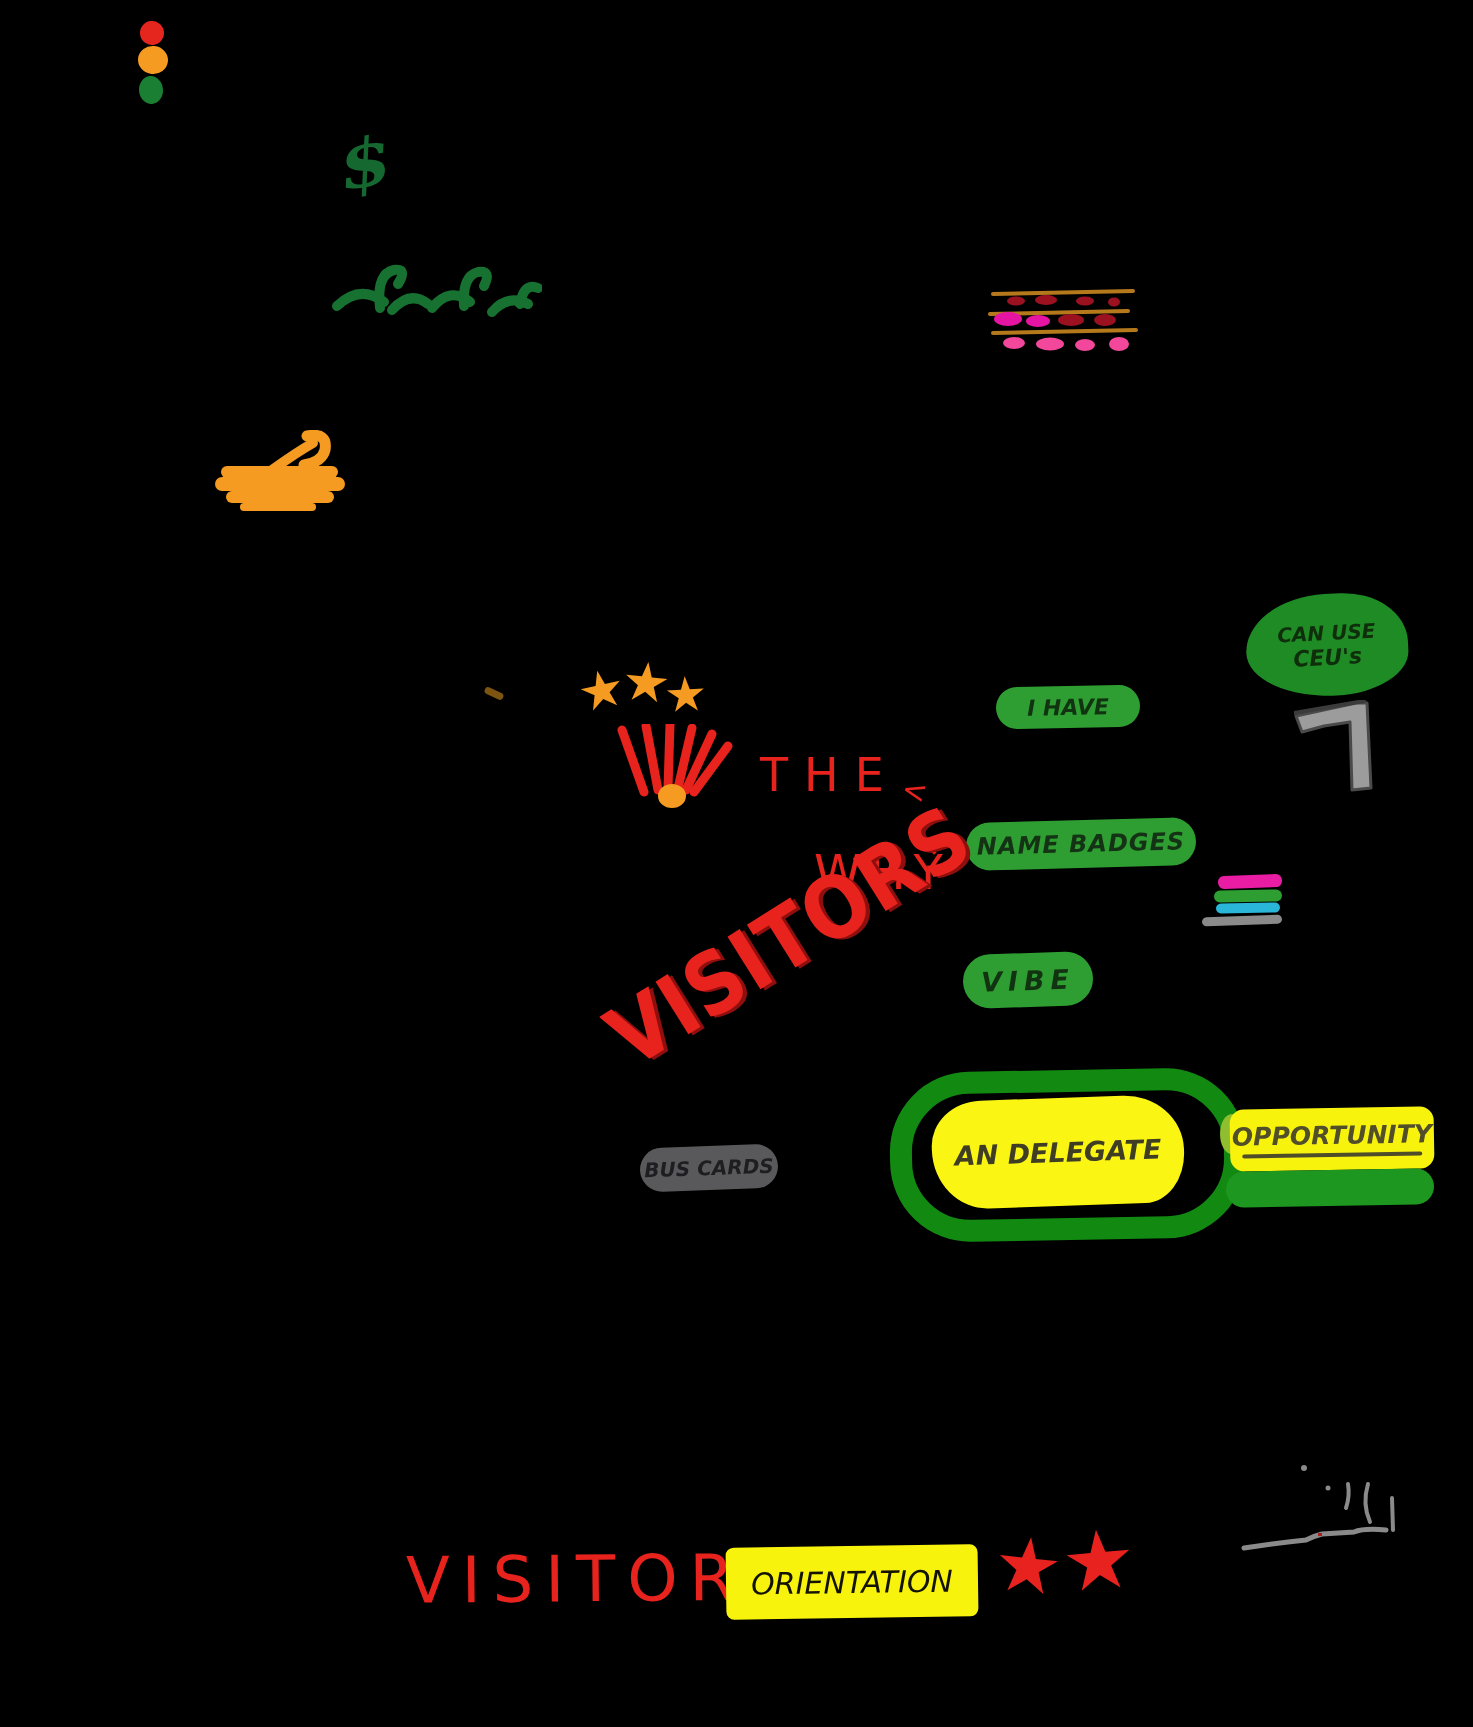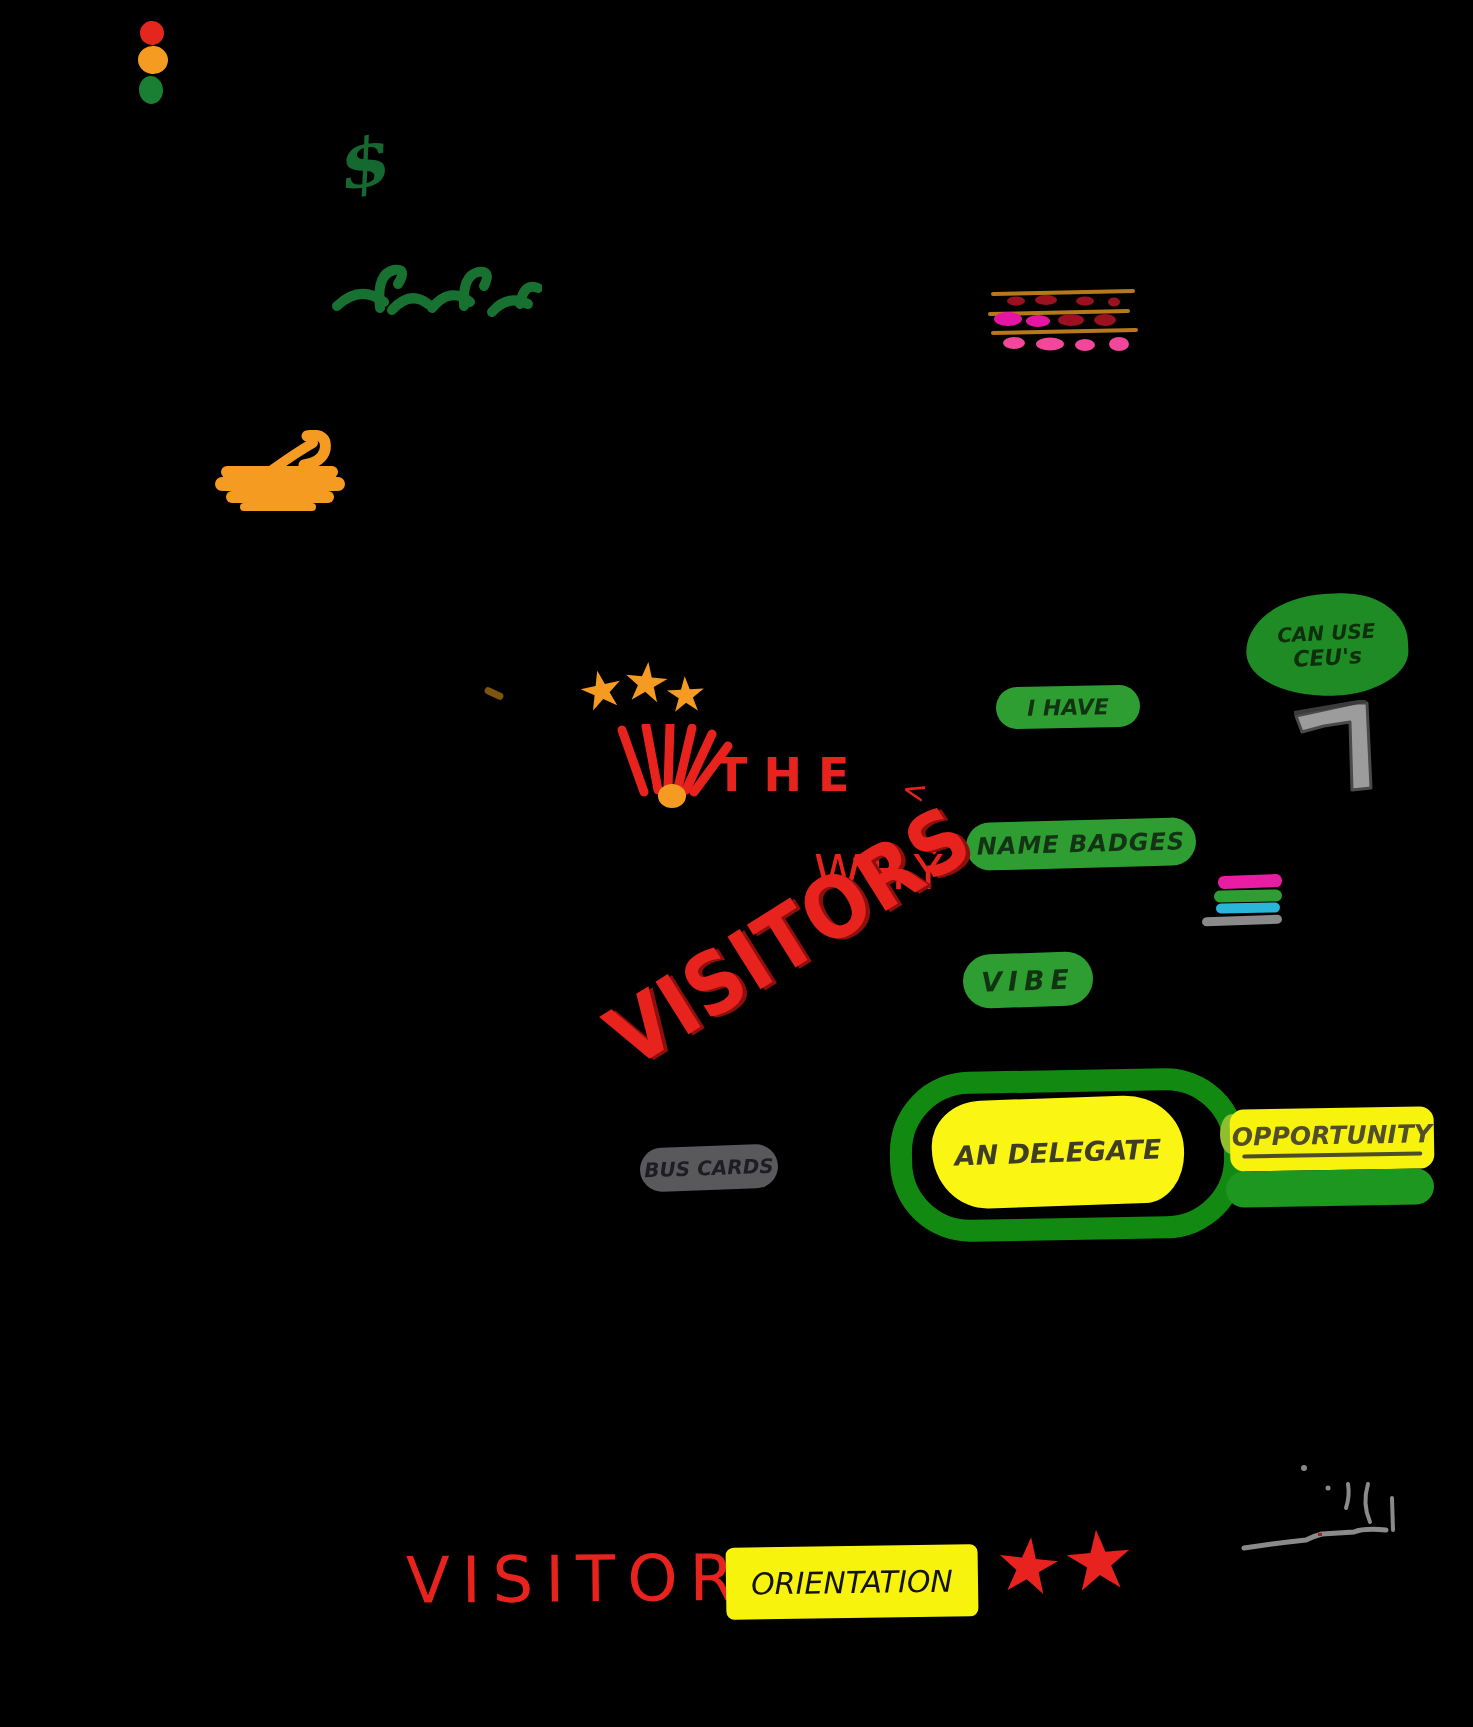--- a/index.html
+++ b/index.html
@@ -33,21 +33,21 @@
   #ostar3{left:664px;top:670px;font-size:48px;transform:rotate(-3deg);}
   #smallmark{left:484px;top:690px;width:20px;height:7px;background:#7d5410;border-radius:4px;transform:rotate(25deg);}
   
   #burst{left:606px;top:724px;}
   
   #ihave{left:996px;top:686px;width:144px;height:42px;background:#2f9e32;border-radius:21px;
          transform:rotate(-1deg);color:#113311;font-size:22px;}
   
   #cornerarrow{left:1294px;top:700px;}
   
-  #the{left:716px;top:748px;font-size:46px;font-weight:700;letter-spacing:16px;}
+  #the{left:760px;top:748px;font-size:46px;font-weight:400;letter-spacing:16px;}
   #thearrow{left:902px;top:773px;font-size:30px;transform:rotate(15deg);}
   
   #why{left:814px;top:844px;font-size:48px;font-weight:400;letter-spacing:8px;}
   #whyarrow{left:924px;top:820px;font-size:42px;}
   
   #badges{left:966px;top:820px;width:230px;height:48px;background:#2f9e32;border-radius:24px;
           transform:rotate(-1.5deg);color:#143315;font-size:24px;letter-spacing:1px;}
   
   .swatch{border-radius:6px;}
   #sw-pink{left:1218px;top:875px;width:64px;height:13px;background:#e91ca4;transform:rotate(-2deg);}

